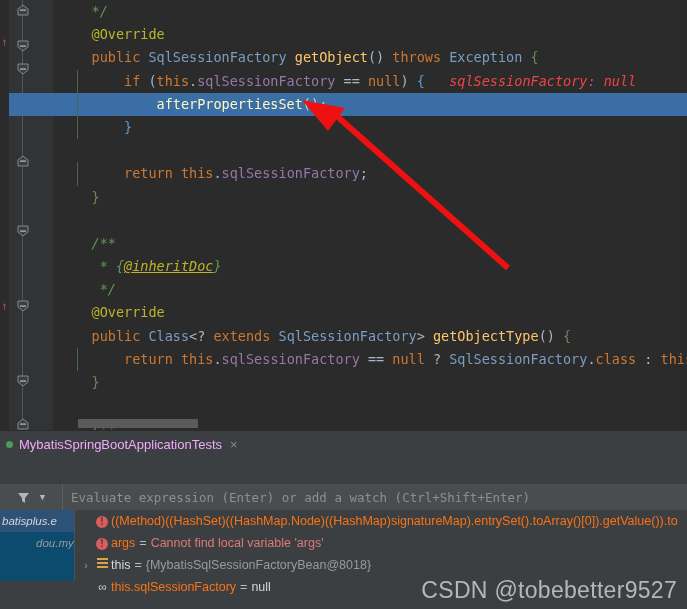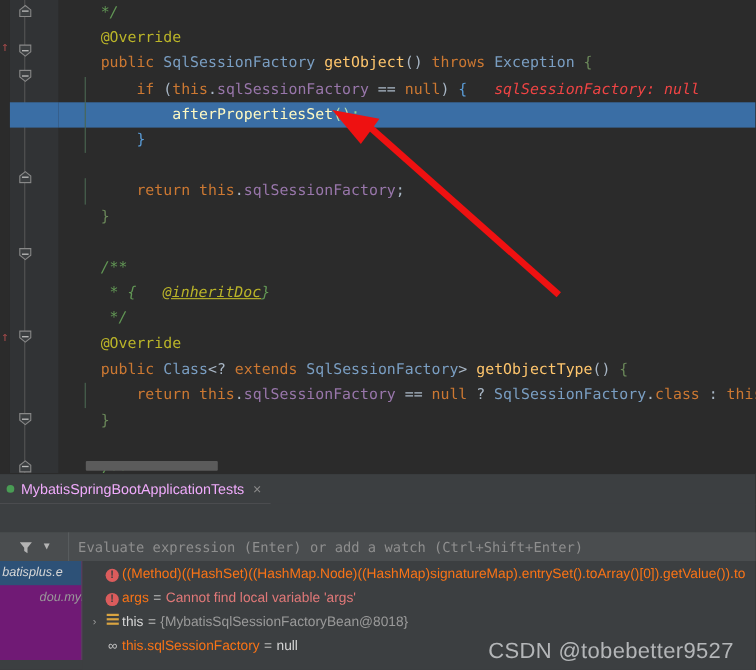--- a/index.html
+++ b/index.html
@@ -34,21 +34,21 @@
   .bulb{position:absolute;left:-16px;top:3px;font-size:13px;line-height:17px;}
   .hl-gutter{position:absolute;left:9px;width:44px;height:23.2px;background:#3a6ea5;}
 
   
   .kw{color:#cc7832;}
   .type{color:#a9b7c6;}
   .cls{color:#7a9ec2;}
   .meth{color:#ffc66d;}
   .anno{color:#bbb529;}
   .cmt{color:#629755;font-style:italic;}
-  .cmt-tag{color:#bbb529;font-style:italic;text-decoration:underline;margin-left:24px;}
+  .cmt-tag{color:#bbb529;font-style:italic;text-decoration:underline;}
   .fld{color:#9876aa;}
   .brc{color:#a9b7c6;}
   .brc-b{color:#5a9bd5;}
   .brc-g{color:#6a8759;}
   .hint{color:#ef4444;font-style:italic;}
   .hl-line .kw,.hl-line .meth,.hl-line .brc,.hl-line .cls{color:#fef9c3;}
   .hl-line .paren{color:#b9ddb0;}
   .hl-line .semi{color:#8fd98f;}
 
   
@@ -81,21 +81,21 @@
   .chev{color:#b4b4b4;font-size:9px;line-height:9px;}
   .eval-input{
     flex:1;height:26px;display:flex;align-items:center;padding-left:8px;
     color:#8e8e8e;font-size:12.5px;font-family:"DejaVu Sans Mono",monospace;
     background:#4a4d4f;
     text-align:right;
   }
 
   
   .frames{
-    position:absolute;left:0;top:52px;width:74px;height:90px;background:#701a75;
+    position:absolute;left:0;top:52px;width:74px;height:71px;background:#0c4a6e;
     border-right:1px solid #4f5254;overflow:hidden;
   }
   .frame-row{height:22px;line-height:22px;font-size:11.5px;font-style:italic;
     font-family:"Liberation Sans",sans-serif;white-space:nowrap;padding-left:2px;}
   .frame-row.sel{background:#2d5177;color:#d6d6d6;}
   .frame-row.dim{color:#9a9a9a;padding-left:36px;}
 
   
   .vars{
     position:absolute;left:75px;top:52px;right:0;height:99px;background:#3c3f41;
@@ -112,22 +112,22 @@
   .inf-ic{color:#c9c9c9;font-size:12px;letter-spacing:-1px;}
   .v-err{color:#e07878;}
   .v-name{color:#f97316;}
   .v-name-n{color:#d6d6d6;}
   .v-eq{color:#bbbbbb;padding:0 4px;}
   .v-val-dim{color:#9a9a9a;}
   .v-val{color:#d6d6d6;}
 
   
   .watermark{
-    position:absolute;right:20px;bottom:5px;color:#c9cbcd;opacity:.85;
-    font-family:"Liberation Sans",sans-serif;font-size:20px;letter-spacing:.3px;text-align:right;
+    position:absolute;right:10px;bottom:5px;color:#c9cbcd;opacity:.85;
+    font-family:"Liberation Sans",sans-serif;font-size:23px;letter-spacing:.3px;text-align:right;
   }
 
   
   .annot{position:absolute;left:0;top:0;width:687px;height:609px;pointer-events:none;}
 </style>
 </head>
 <body>
 
 <div id="editor">
 

